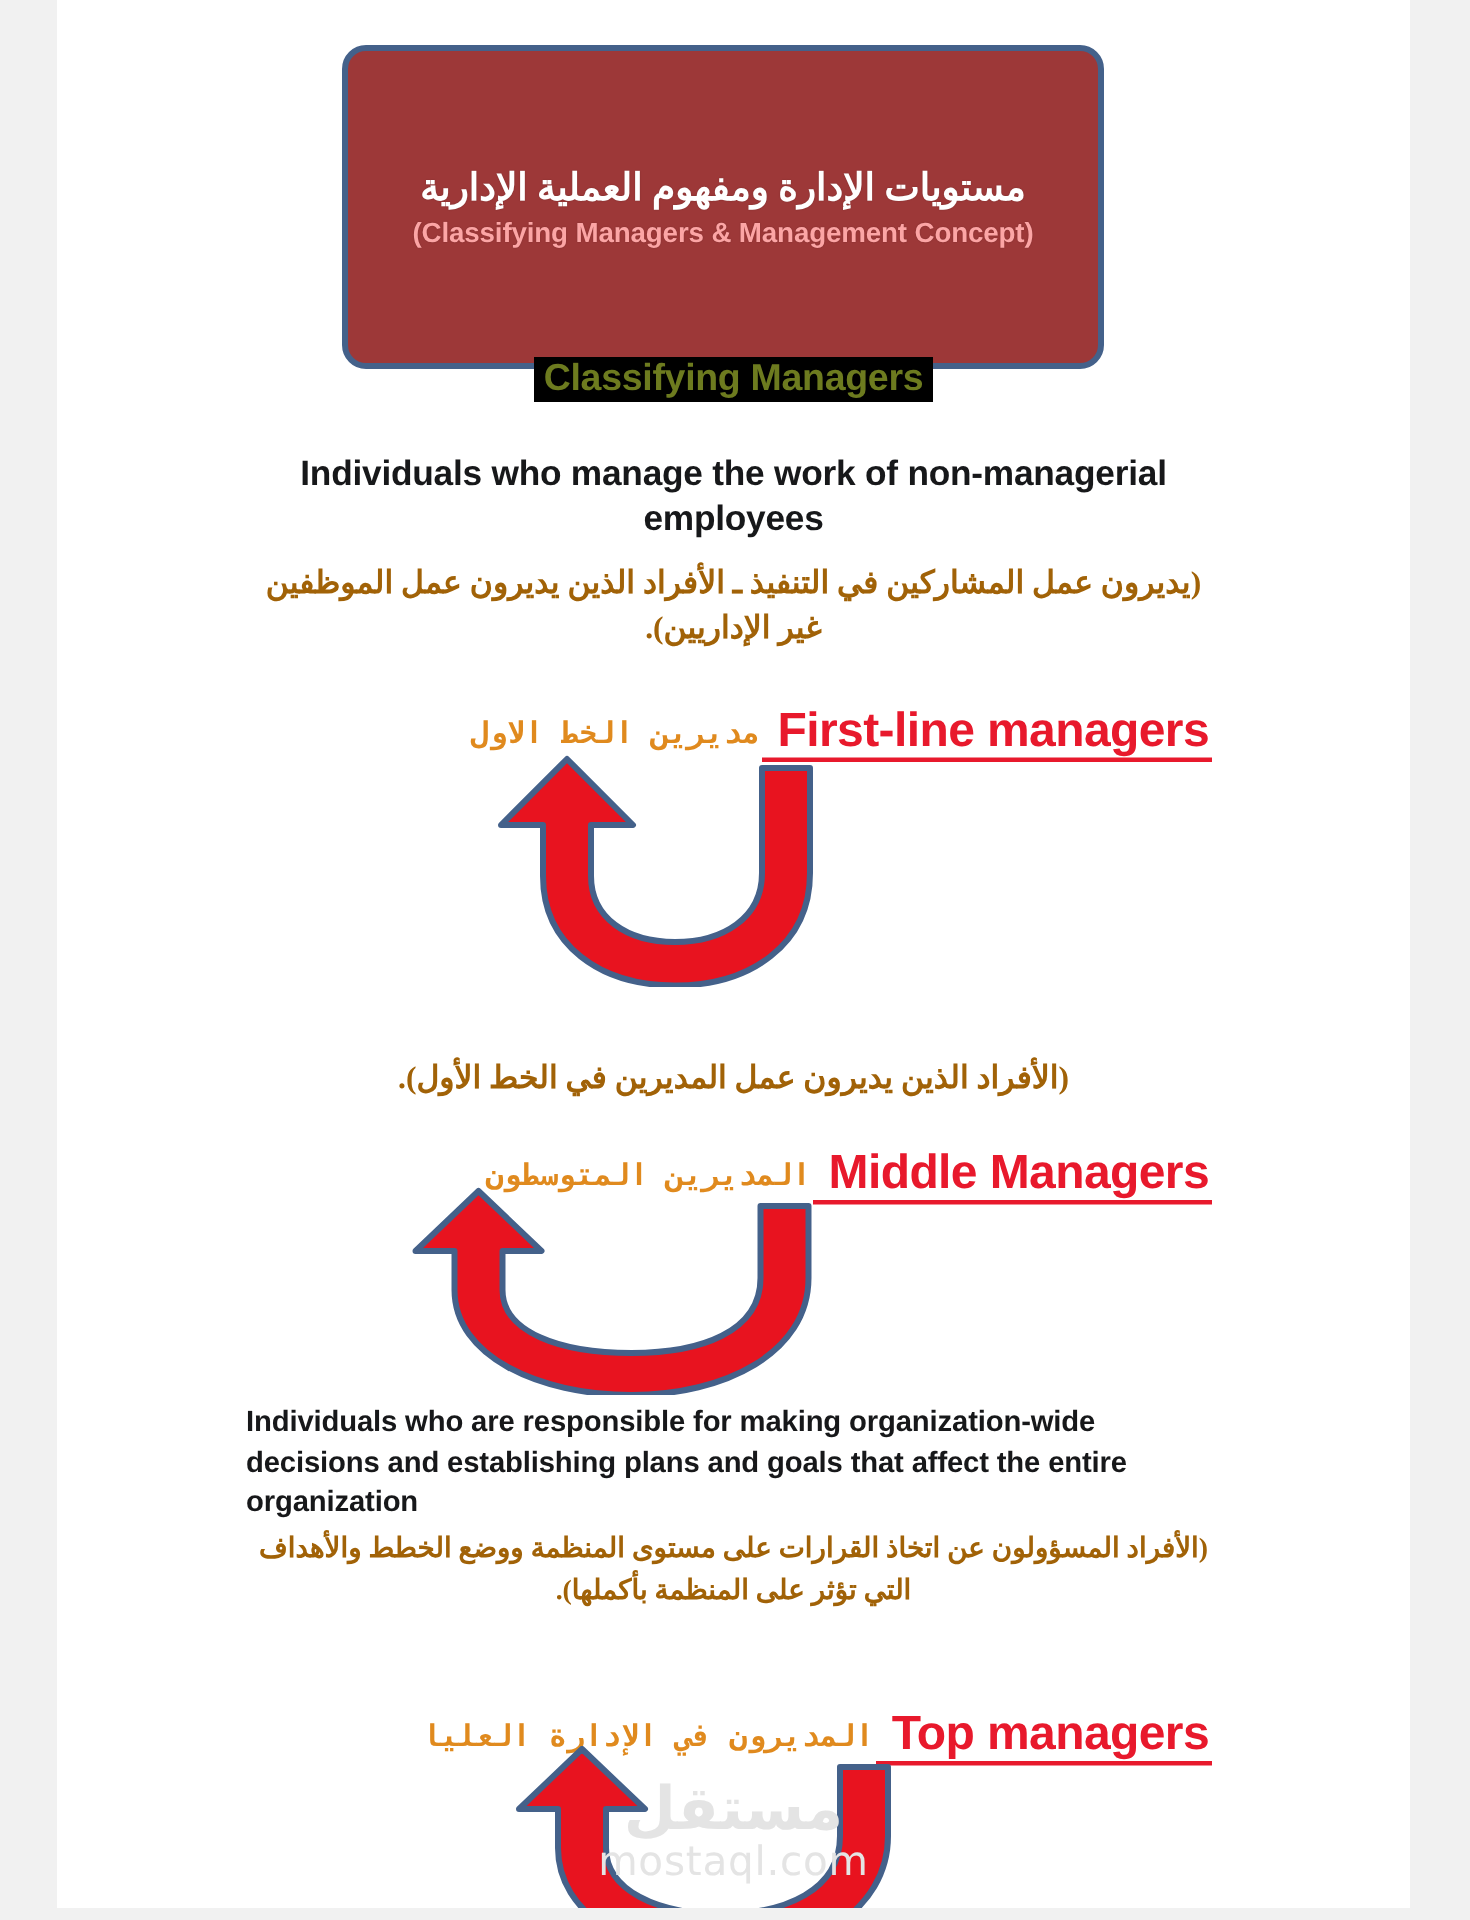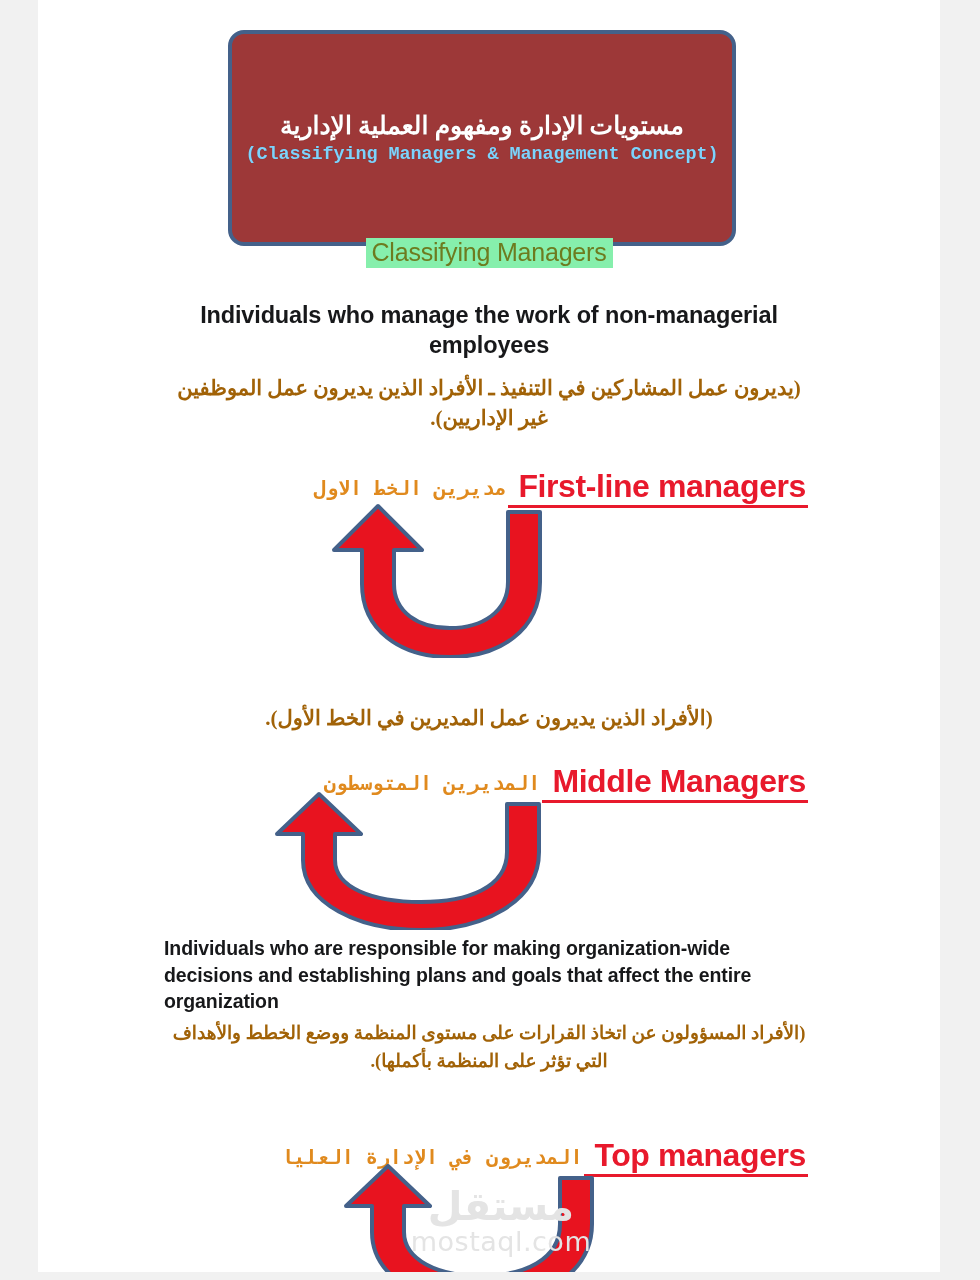--- a/index.html
+++ b/index.html
@@ -52,39 +52,38 @@
   #title-ar {
     color: #ffffff;
     font-family: "Liberation Serif", "DejaVu Serif", serif;
     font-size: 25px;
     font-weight: 700;
     direction: rtl;
     letter-spacing: 0px;
     text-shadow: 0 0 1px rgba(0,0,0,.25);
   }
   #title-en {
-    color: #7dd3fc;
+    color: #fca5a5;
     font-size: 18.5px;
     font-weight: 700;
     letter-spacing: -0.1px;
     text-shadow: 0 0 1px rgba(0,0,0,.25);
-    font-family: Liberation Mono, monospace;
   }
 
   
   .hl-wrap {
     position: absolute;
     width: 902px;
     text-align: center;
   }
   .hl {
-    background: #86efac;
+    background: #000000;
     color: #6d7b1f;
     font-size: 25px;
-    font-weight: 400;
+    font-weight: 700;
     letter-spacing: -0.2px;
     padding: 1px 6px 2px 6px;
     display: inline-block;
     line-height: 1.08;
   }
 
   
   .en-center {
     position: absolute;
     color: #17181a;
@@ -152,21 +151,21 @@
 
   
   .u-arrow {
     position: absolute;
     pointer-events: none;
   }
 
   
   #watermark {
     position: absolute;
-    left: 12px;
+    left: 0;
     top: 1186px;
     width: 902px;
     text-align: center;
     pointer-events: none;
     opacity: 1;
   }
   #wm-ar {
     color: #e4e4e4;
     font-family: "DejaVu Sans", sans-serif;
     font-size: 40px;

